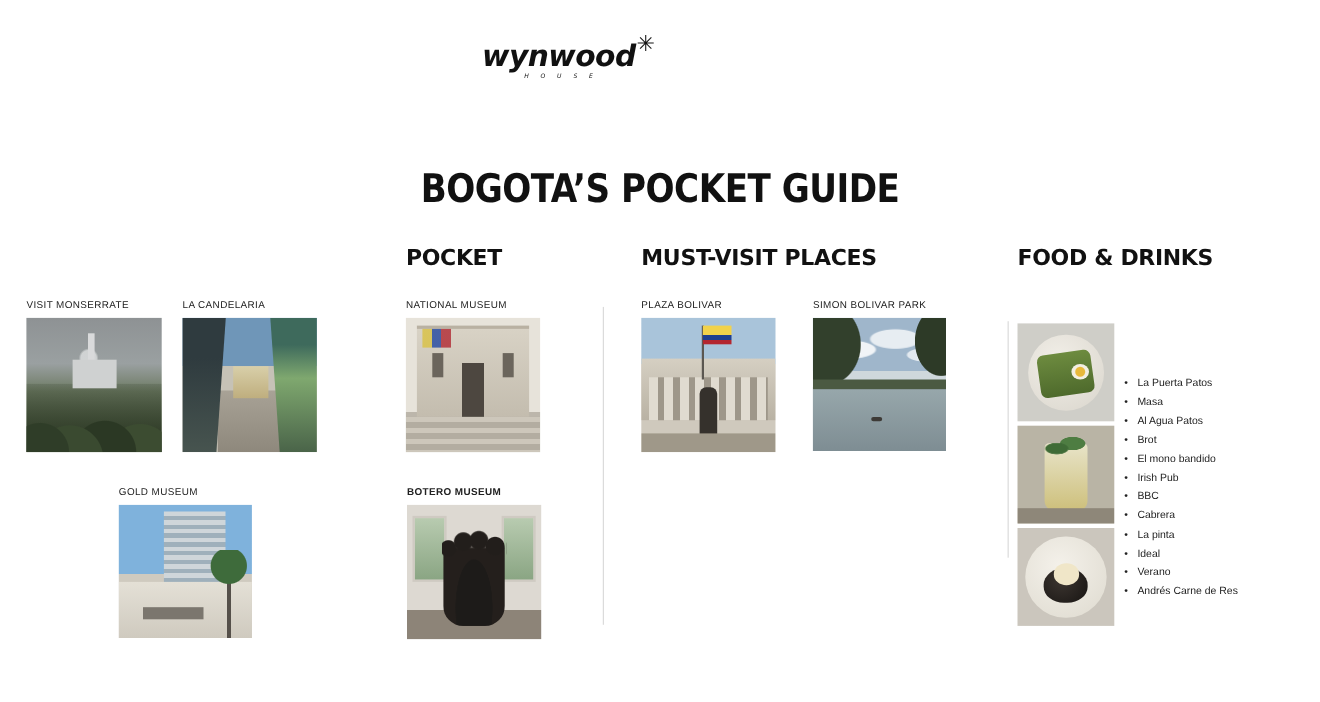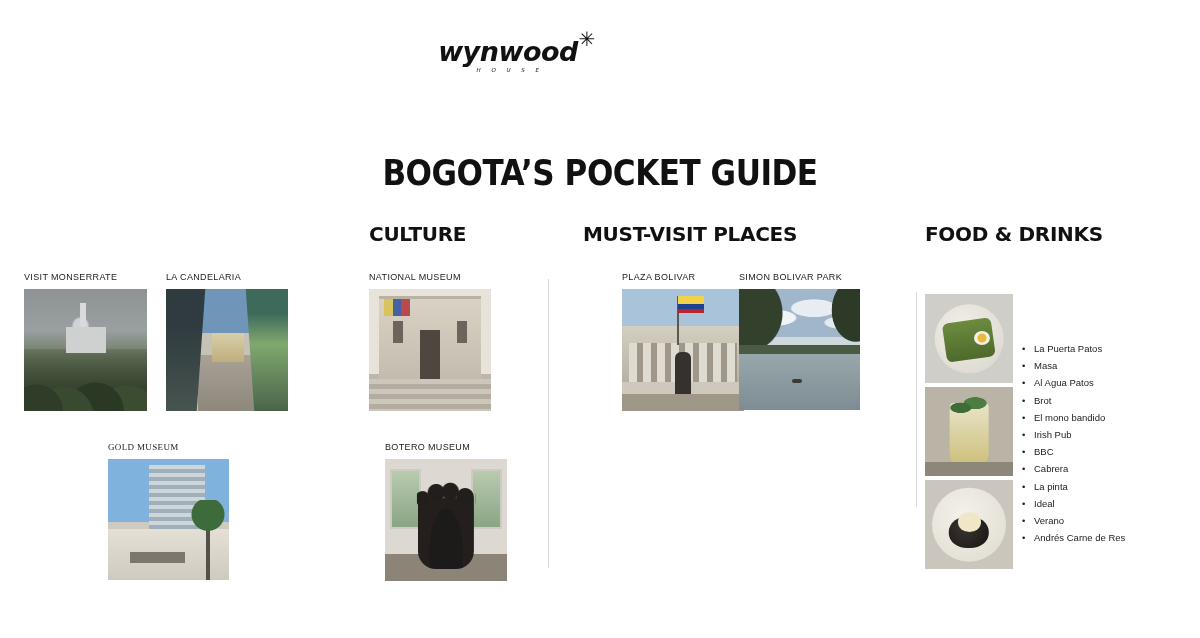--- a/index.html
+++ b/index.html
@@ -103,38 +103,38 @@
     position: absolute;
     inset: 0;
   }
 
   
   #col-activities { left: 24px; width: 300px; }
   #col-activities .col-heading { margin-bottom: 26px; }
   .sub-a { position: absolute; }
   #monserrate-block { left: 0; top: 50px; }
   #candelaria-block { left: 142px; top: 50px; }
-  #gold-block { left: 84px; top: 220px; font-family: Liberation Serif, serif; }
+  #gold-block { left: 84px; top: 220px; }
 
   
   #col-culture { left: 369px; width: 200px; }
   .culture-divider {
     position: absolute;
     left: 548px;
     top: 279px;
     width: 1px;
     height: 289px;
     background: #d8d8d8;
   }
   #national-block { position: absolute; left: 0; top: 50px; }
-  #botero-block { position: absolute; left: 16px; top: 220px; }
+  #botero-block { position: absolute; left: 1px; top: 220px; font-weight: bold; }
 
   
   #col-must-visit { left: 583px; width: 300px; }
-  #plaza-block { position: absolute; left: 0; top: 50px; margin-left: 39px; }
+  #plaza-block { position: absolute; left: 0; top: 50px; }
   #park-block { position: absolute; left: 156px; top: 50px; }
 
   
   #col-food { left: 925px; width: 240px; }
   .food-divider {
     position: absolute;
     left: 916px;
     top: 292px;
     width: 1px;
     height: 215px;
@@ -445,21 +445,21 @@
     <div class="photo ph-gold" style="width:121px;height:121px;">
       <div class="tower"></div>
         <div class="wall"></div>
         <div class="sign"></div>
         <div class="palm"></div>
     </div>
   </div>
 </section>
 
 <section class="col" id="col-culture">
-  <h2 class="col-heading">CULTURE</h2>
+  <h2 class="col-heading">POCKET</h2>
 
   <div id="national-block">
     <div class="item-label">NATIONAL MUSEUM</div>
     <div class="photo ph-national" style="width:122px;height:122px;">
       <div class="facade"></div>
         <div class="flags"></div>
       <div class="win w1"></div>
         <div class="win w2"></div>
       <div class="door"></div>
         <div class="steps"></div>

